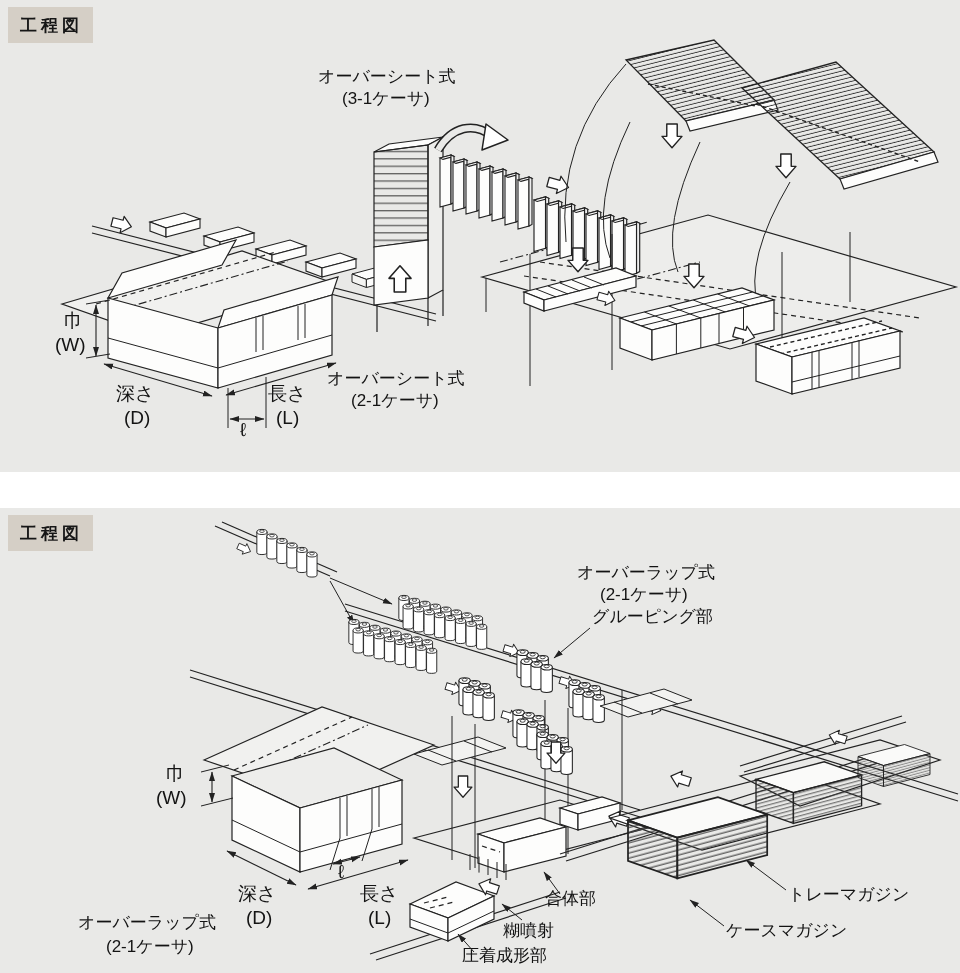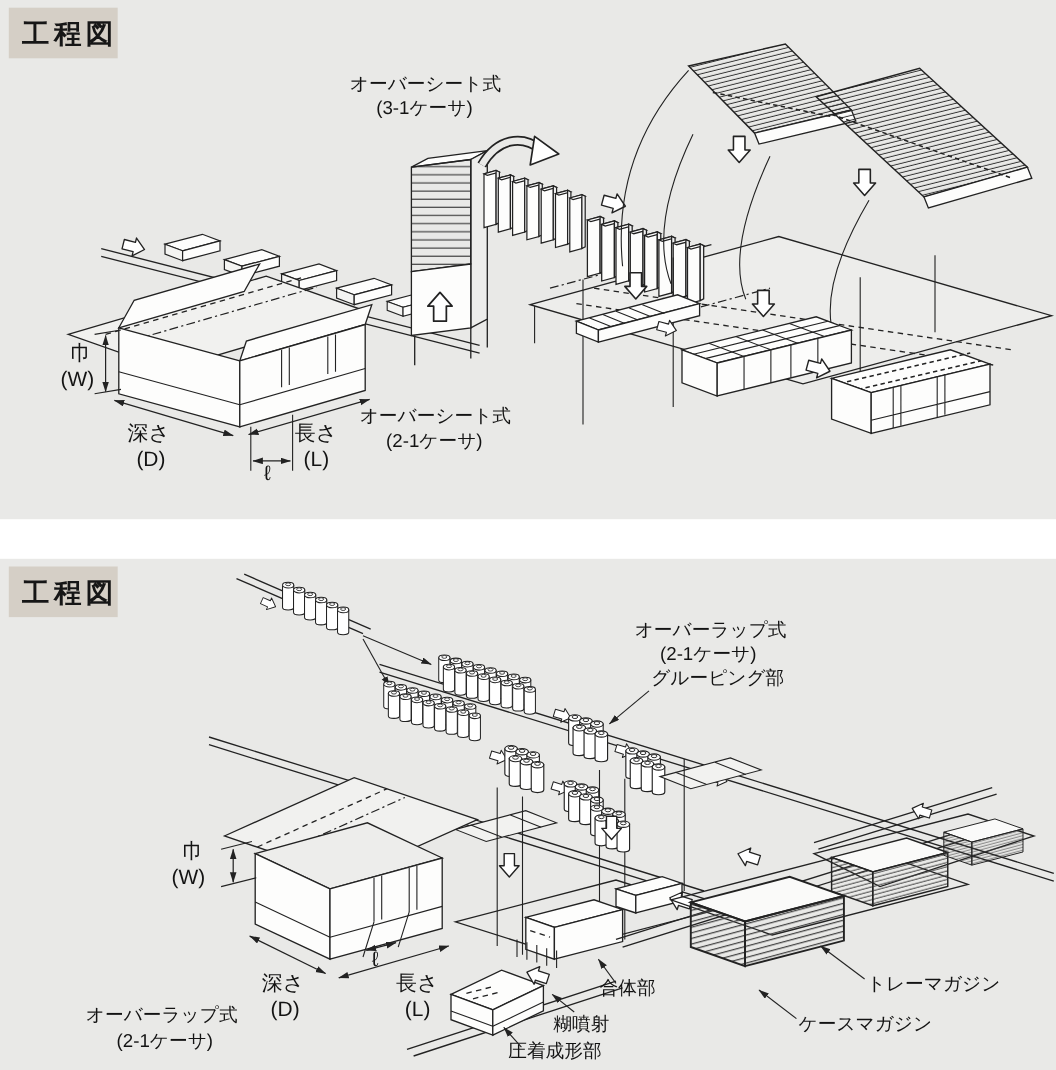--- a/index.html
+++ b/index.html
@@ -2,21 +2,21 @@
 <html><head>
 <meta charset="utf-8">
 <style>
   html,body{margin:0;padding:0;background:#ffffff;}
   #page{position:relative;width:960px;height:973px;background:#ffffff;overflow:hidden;
         font-family:"Liberation Sans","DejaVu Sans",sans-serif;}
   .panel{position:absolute;left:0;width:960px;background:#e9e9e7;}
   #panel-top{top:0;height:472px;}
   #panel-bottom{top:508px;height:465px;}
   .hdr{position:absolute;left:8px;top:7px;background:#d5cfc6;color:#161616;
-       font-size:25px;font-weight:bold;letter-spacing:4px;padding:7px 0 6px 12px;z-index:5;}
+       font-size:17px;font-weight:bold;letter-spacing:4px;padding:7px 10px 6px 12px;z-index:5;}
   svg{position:absolute;left:0;top:0;}
   .ln{stroke:#222;stroke-width:1.2;fill:none;}
   .thin{stroke:#222;stroke-width:1;fill:none;}
   .fw{fill:#fdfdfc;stroke:#222;stroke-width:1.2;}
   .fg{fill:#f1f1ef;stroke:#222;stroke-width:1.2;}
   .fd{fill:#ededeb;stroke:#222;stroke-width:1.2;}
   .oa{fill:#ffffff;stroke:#222;stroke-width:1.5;stroke-linejoin:round;}
   .dim{stroke:#222;stroke-width:1.1;fill:none;}
   .dash{stroke:#222;stroke-width:1.2;fill:none;stroke-dasharray:5 4;}
   .dashdot{stroke:#222;stroke-width:1.1;fill:none;stroke-dasharray:8 3 2 3;}

